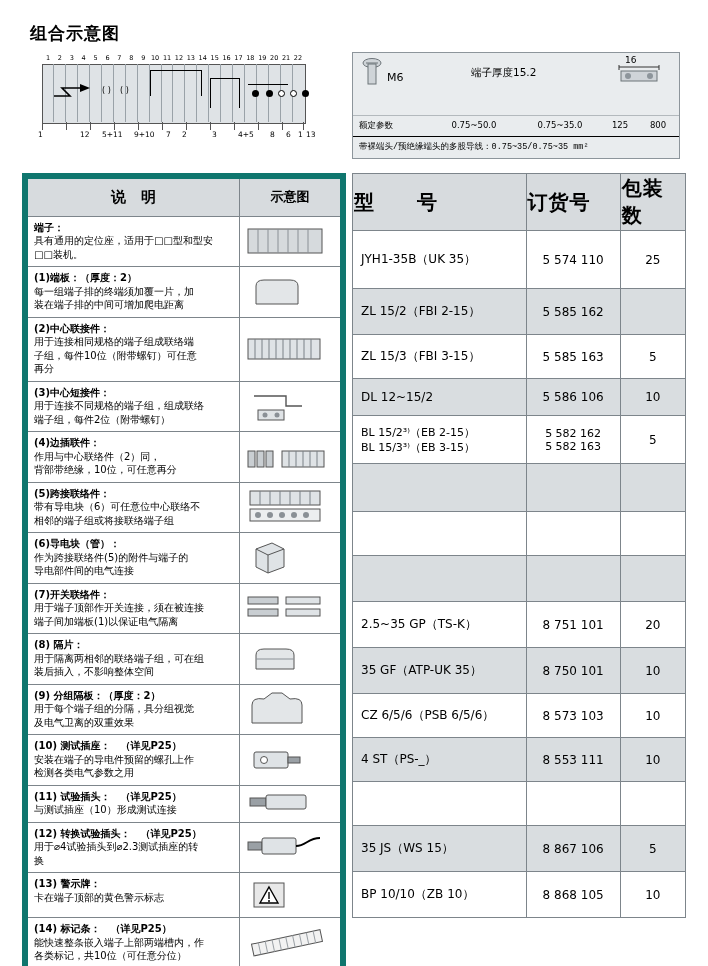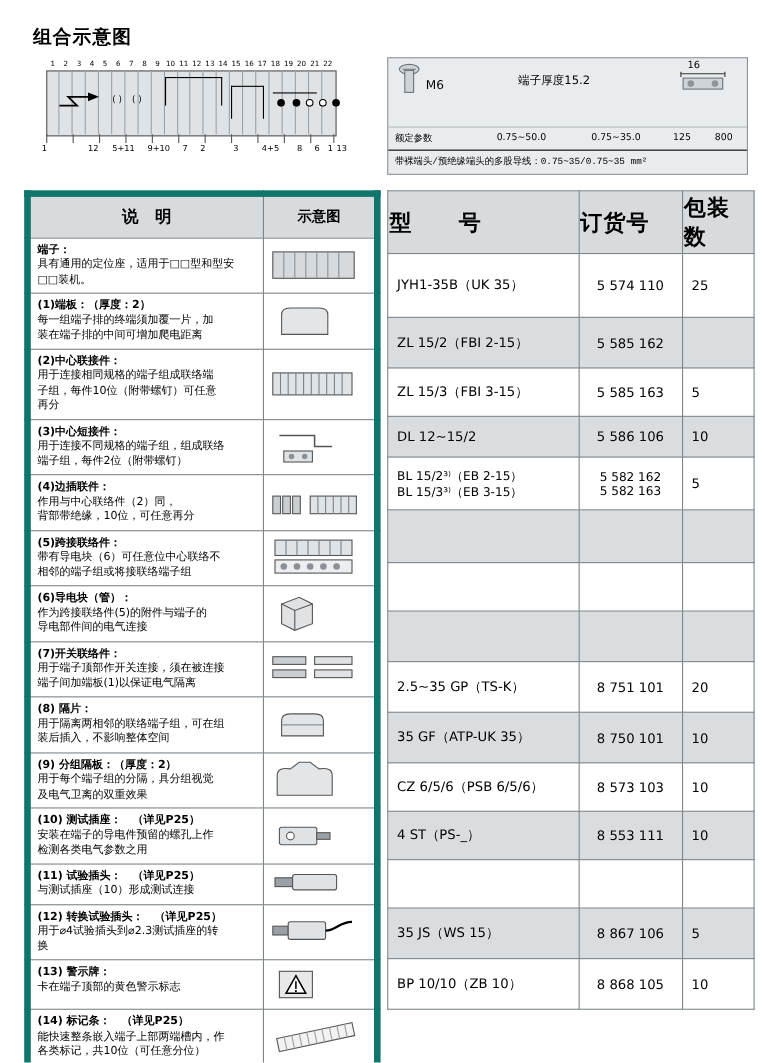--- a/index.html
+++ b/index.html
@@ -100,21 +100,21 @@
   
   .rtable{
     position:absolute;left:352px;top:173px;width:334px;
     border-collapse:collapse;border:1px solid #7d858b;
   }
   .rtable th,.rtable td{border:1px solid #7d858b;}
   .rt-head th{height:40px;background:#d7dbde;font-size:20px;font-weight:bold;text-align:left;letter-spacing:1px;}
   .rtable td{font-size:12px;padding:0 8px;}
   .rtable td.model{text-align:left;}
   .rtable td.order{text-align:center;white-space:pre-line;}
-  .rtable td.pack{}
+  .rtable td.pack{text-align:center;}
   .rt-alt{background:#d9dde0;}
   .rt-white{background:#ffffff;}
 
   svg{display:block;}
 </style>
 </head>
 <body>
 
 <div class="page">
 

